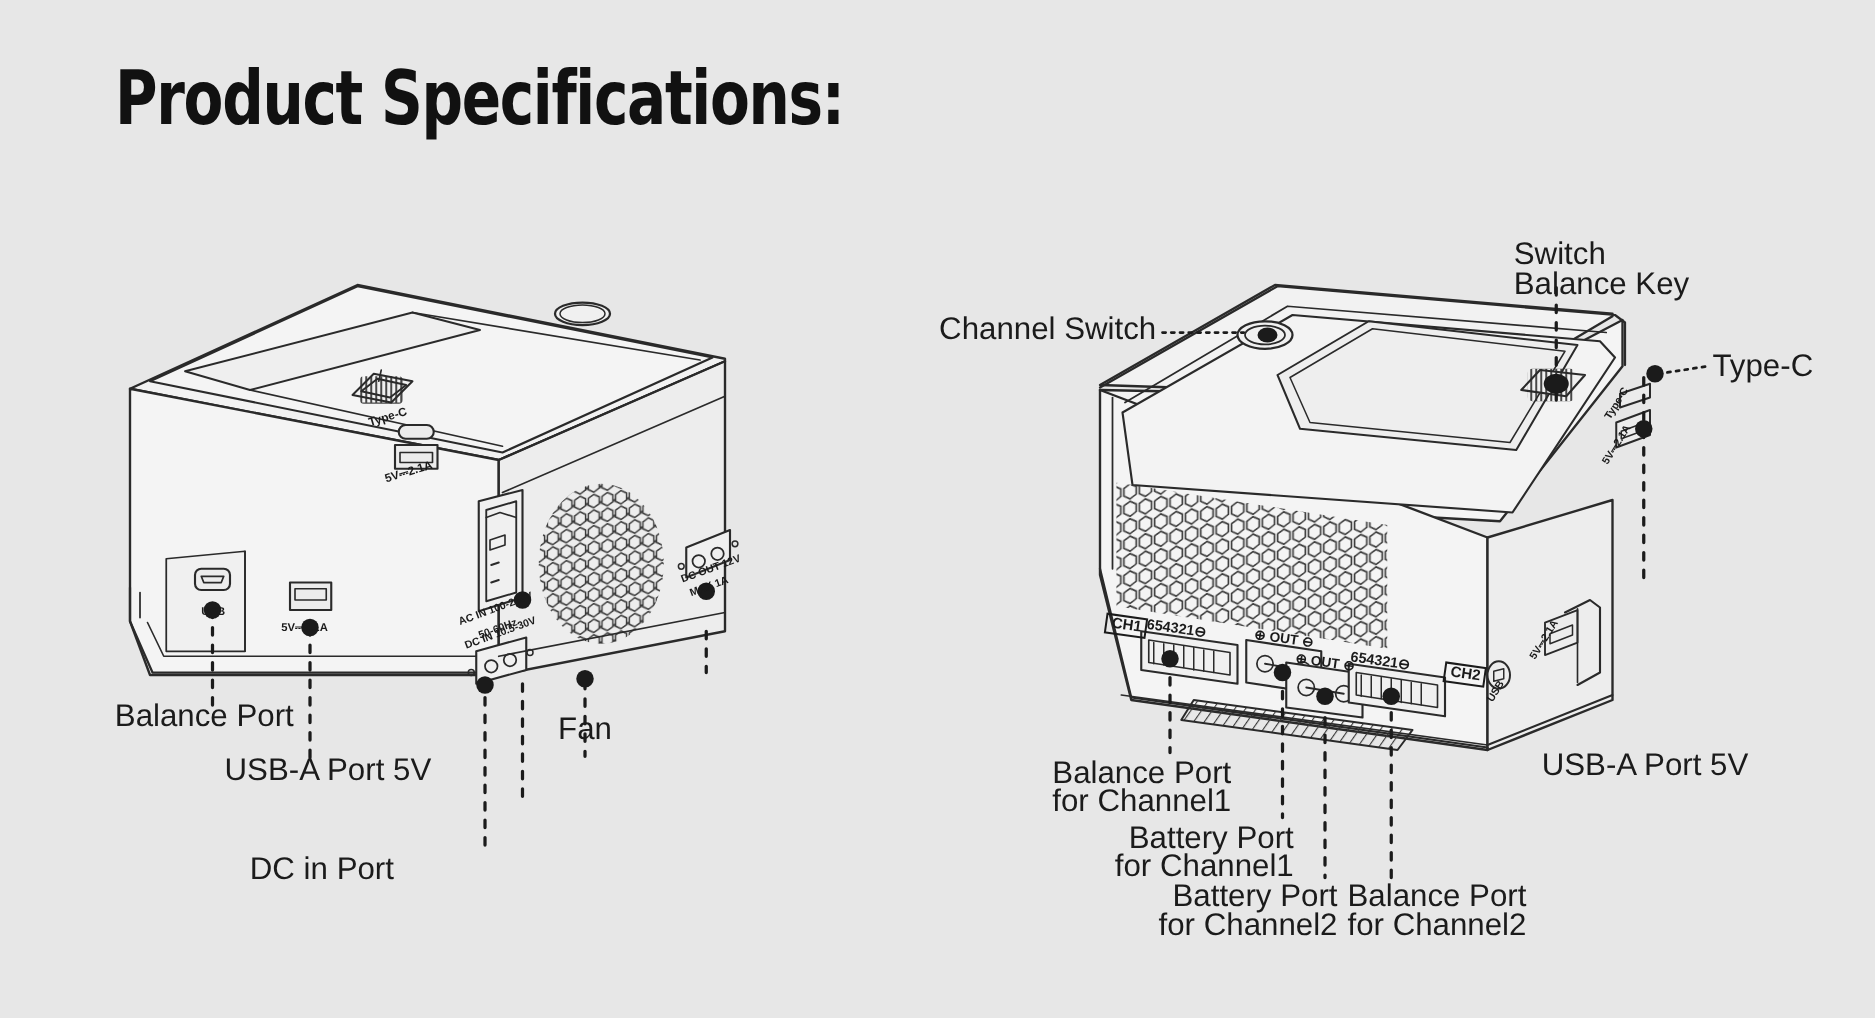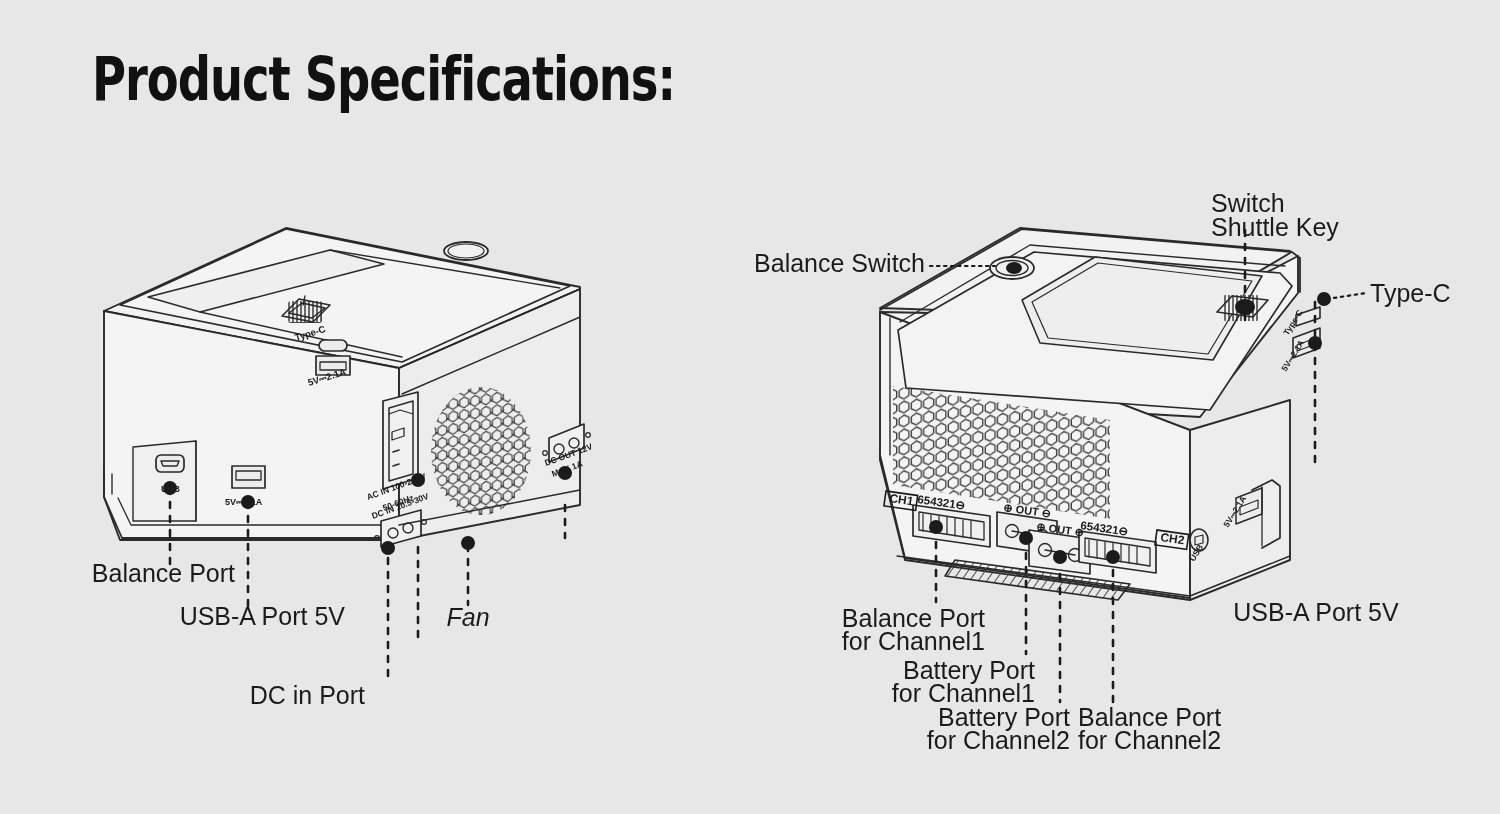--- a/index.html
+++ b/index.html
@@ -314,28 +314,28 @@
 
       <g fill="none" stroke="#1b1b1b" stroke-width="1.6">
         <rect x="886" y="491" width="32" height="15" transform="rotate(8 886 491)"></rect>
         <rect x="1157" y="530" width="32" height="15" transform="rotate(8 1157 530)"></rect>
       </g>
     </g>
   </svg>
 
   <div class="lbl r" style="left:20px;top:560px;width:215px;">Balance Port</div>
   <div class="lbl r" style="left:20px;top:603px;width:325px;">USB-A Port 5V</div>
-  <div class="lbl r" style="left:150px;top:682px;width:215px;">DC in Port</div>
-  <div class="lbl c" style="left:420px;top:604px;width:96px;font-style:italic;">Fan</div>
-
-  <div class="lbl r" style="left:700px;top:250px;width:225px;">Balance Switch</div>
+  <div class="lbl r" style="left:150px;top:682px;width:215px;text-align:center;">DC in Port</div>
+  <div class="lbl c" style="left:420px;top:570px;width:96px;">Fan</div>
+
+  <div class="lbl r" style="left:700px;top:250px;width:225px;">Channel Switch</div>
 
   <div>
     <div class="lbl" style="left:1211px;top:190px;">Switch</div>
-    <div class="lbl" style="left:1211px;top:214px;">Shuttle Key</div>
+    <div class="lbl" style="left:1211px;top:214px;">Balance Key</div>
   </div>
 
   <div class="lbl" style="left:1370px;top:280px;">Type-C</div>
   <div class="lbl c" style="left:1188px;top:599px;width:256px;">USB-A Port 5V</div>
 
   <div>
     <div class="lbl r" style="left:770px;top:605px;width:215px;">Balance Port</div>
     <div class="lbl r" style="left:770px;top:628px;width:215px;">for Channel1</div>
   </div>
 

